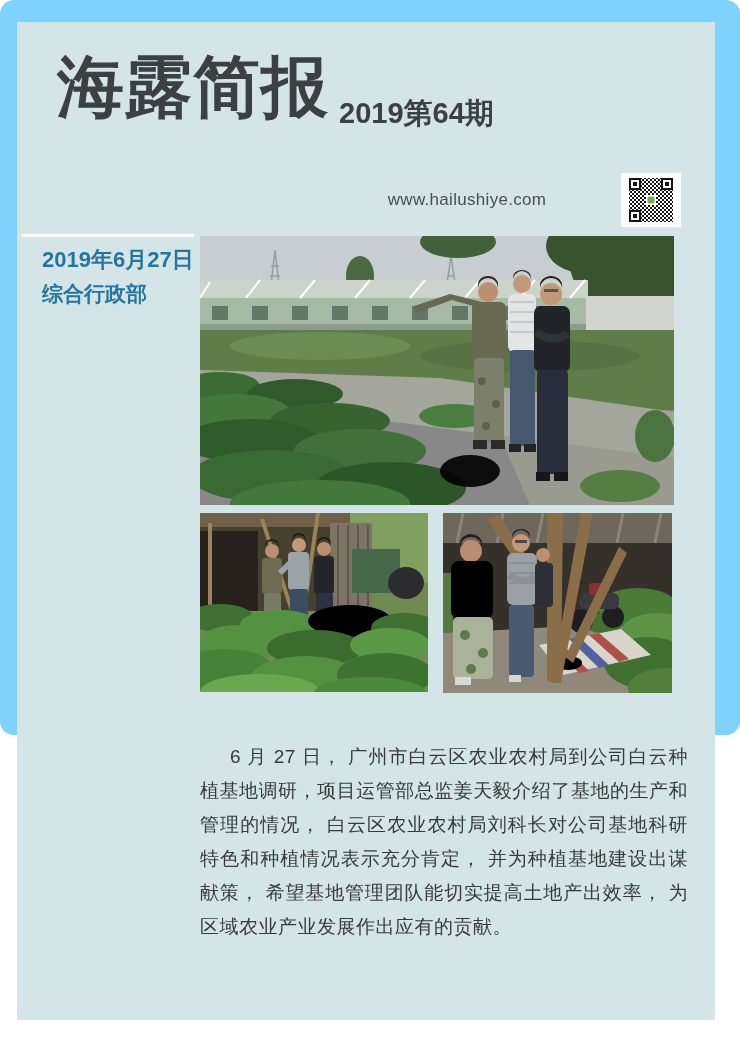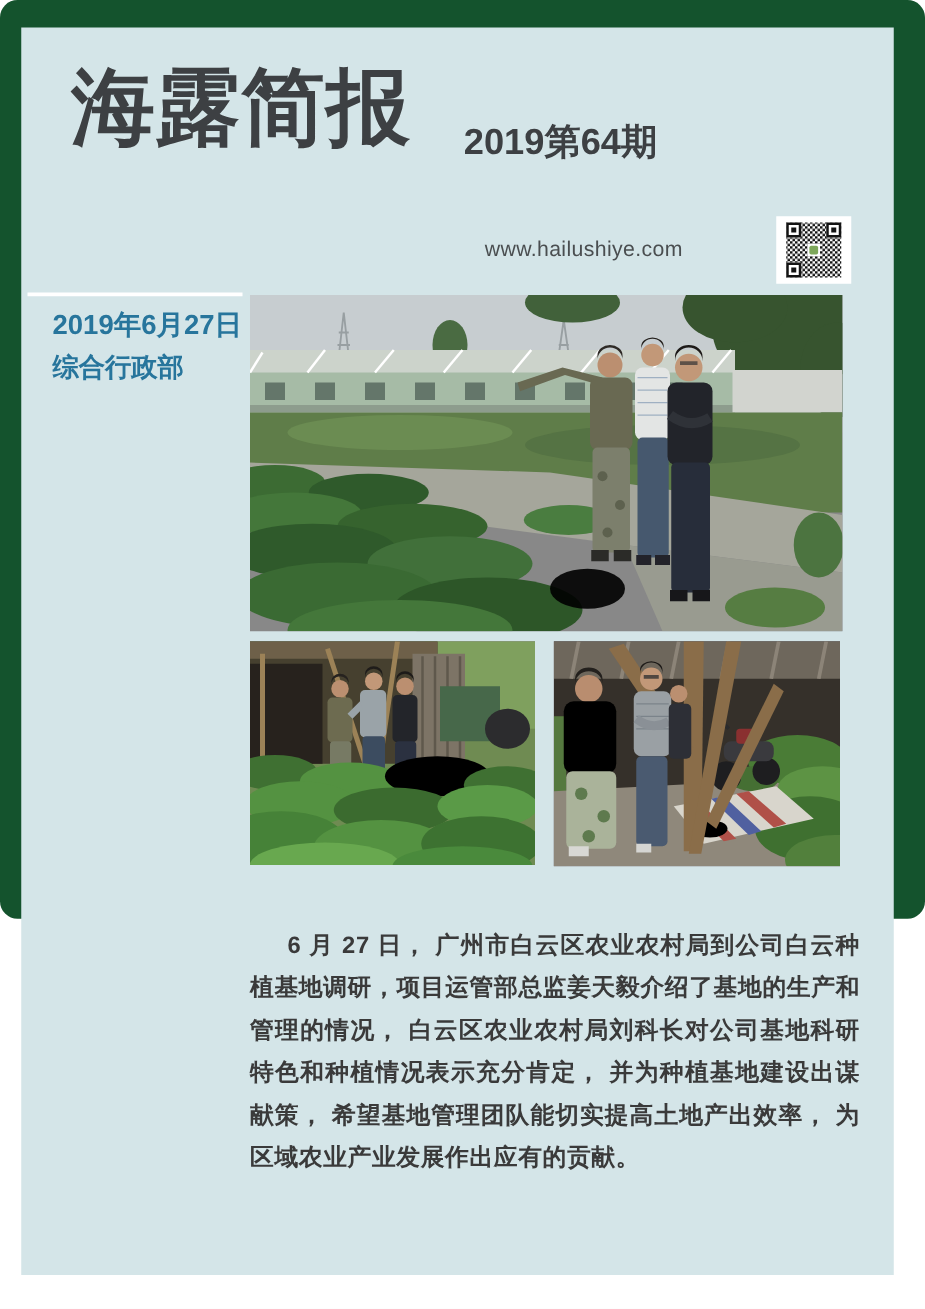--- a/index.html
+++ b/index.html
@@ -1,47 +1,47 @@
 <!DOCTYPE html>
 <html><head>
 <meta charset="utf-8">
 <style>
   * { margin:0; padding:0; box-sizing:border-box; }
   html,body { width:740px; height:1047px; background:#ffffff; overflow:hidden;
               font-family:"Liberation Sans","DejaVu Sans",sans-serif; }
-  .page { position:relative; width:740px; height:735px; background:#14532d;border-radius:14px; }
+  .page { position:relative; width:740px; height:735px; background:#7dd3fc;border-radius:14px; }
   .panel { position:absolute; left:17px; top:22px; width:698px; height:998px;
            background:#d4e5e8; }
   .abs { position:absolute; }
 
   .masthead-title { left:40px; top:28px; font-size:67px; font-weight:900;
                     color:#3d4043; letter-spacing:1px; line-height:1.1;
                     white-space:nowrap; }
   .masthead-issue { left:322px; top:72px; font-size:29px; font-weight:bold;
-                    color:#3d4043; white-space:nowrap;margin-left:32px; }
+                    color:#3d4043; white-space:nowrap; }
   .website { left:300px; top:168px; width:300px; text-align:center;
              font-size:17px; color:#4a4e50; letter-spacing:0.3px; }
   .qr-box { left:604px; top:151px; width:60px; height:54px; background:#ffffff;
             display:flex; align-items:center; justify-content:center; }
   .sep-line { left:5px; top:212px; width:172px; height:3px; background:#ffffff; }
   .meta-date { left:25px; top:223px; font-size:22px; font-weight:bold;
                color:#27759c; white-space:nowrap; }
   .meta-dept { left:25px; top:258px; font-size:21px; font-weight:bold;
                color:#27759c; white-space:nowrap; }
 
   .photo { overflow:hidden; background:#888; }
   .photo svg { display:block; }
   .photo-main  { left:183px; top:214px; width:474px; height:269px; }
   .photo-left  { left:183px; top:491px; width:228px; height:179px; }
   .photo-right { left:426px; top:491px; width:229px; height:180px; }
 
   .headline { left:182px; top:688px; width:500px; font-size:22px;
               font-weight:bold; color:#1e7a9e; white-space:nowrap; }
   .body-text { left:183px; top:718px; width:488px; font-size:19px;
-               font-weight:bold; color:#3a3a3a; line-height:34px;
+               font-weight:normal; color:#3a3a3a; line-height:34px;
                text-align:justify; text-justify:inter-character;
                text-indent:30px; letter-spacing:0.5px; }
 </style>
 </head>
 <body>
 
 <div class="page">
   <div class="panel">
 
     <div class="abs masthead-title">海露简报</div>

